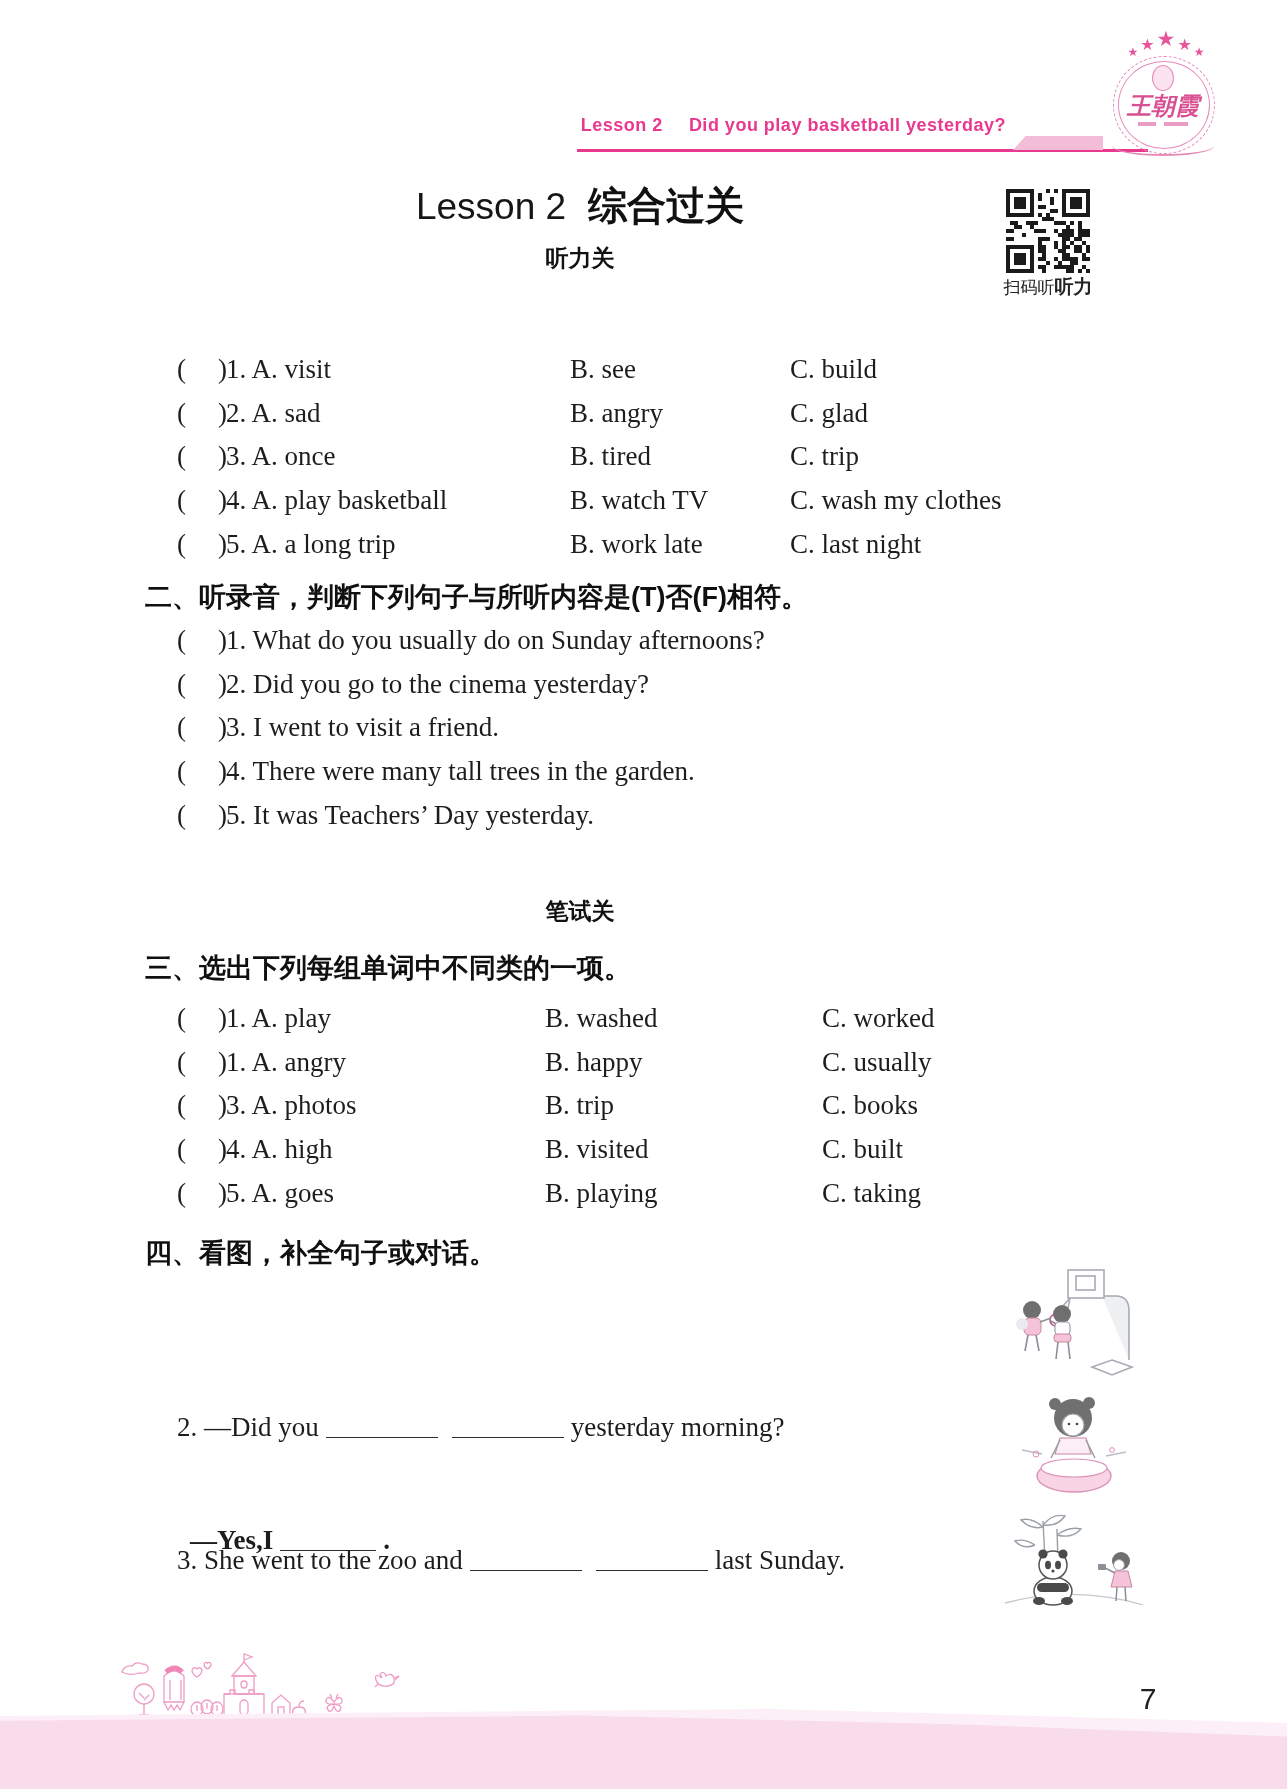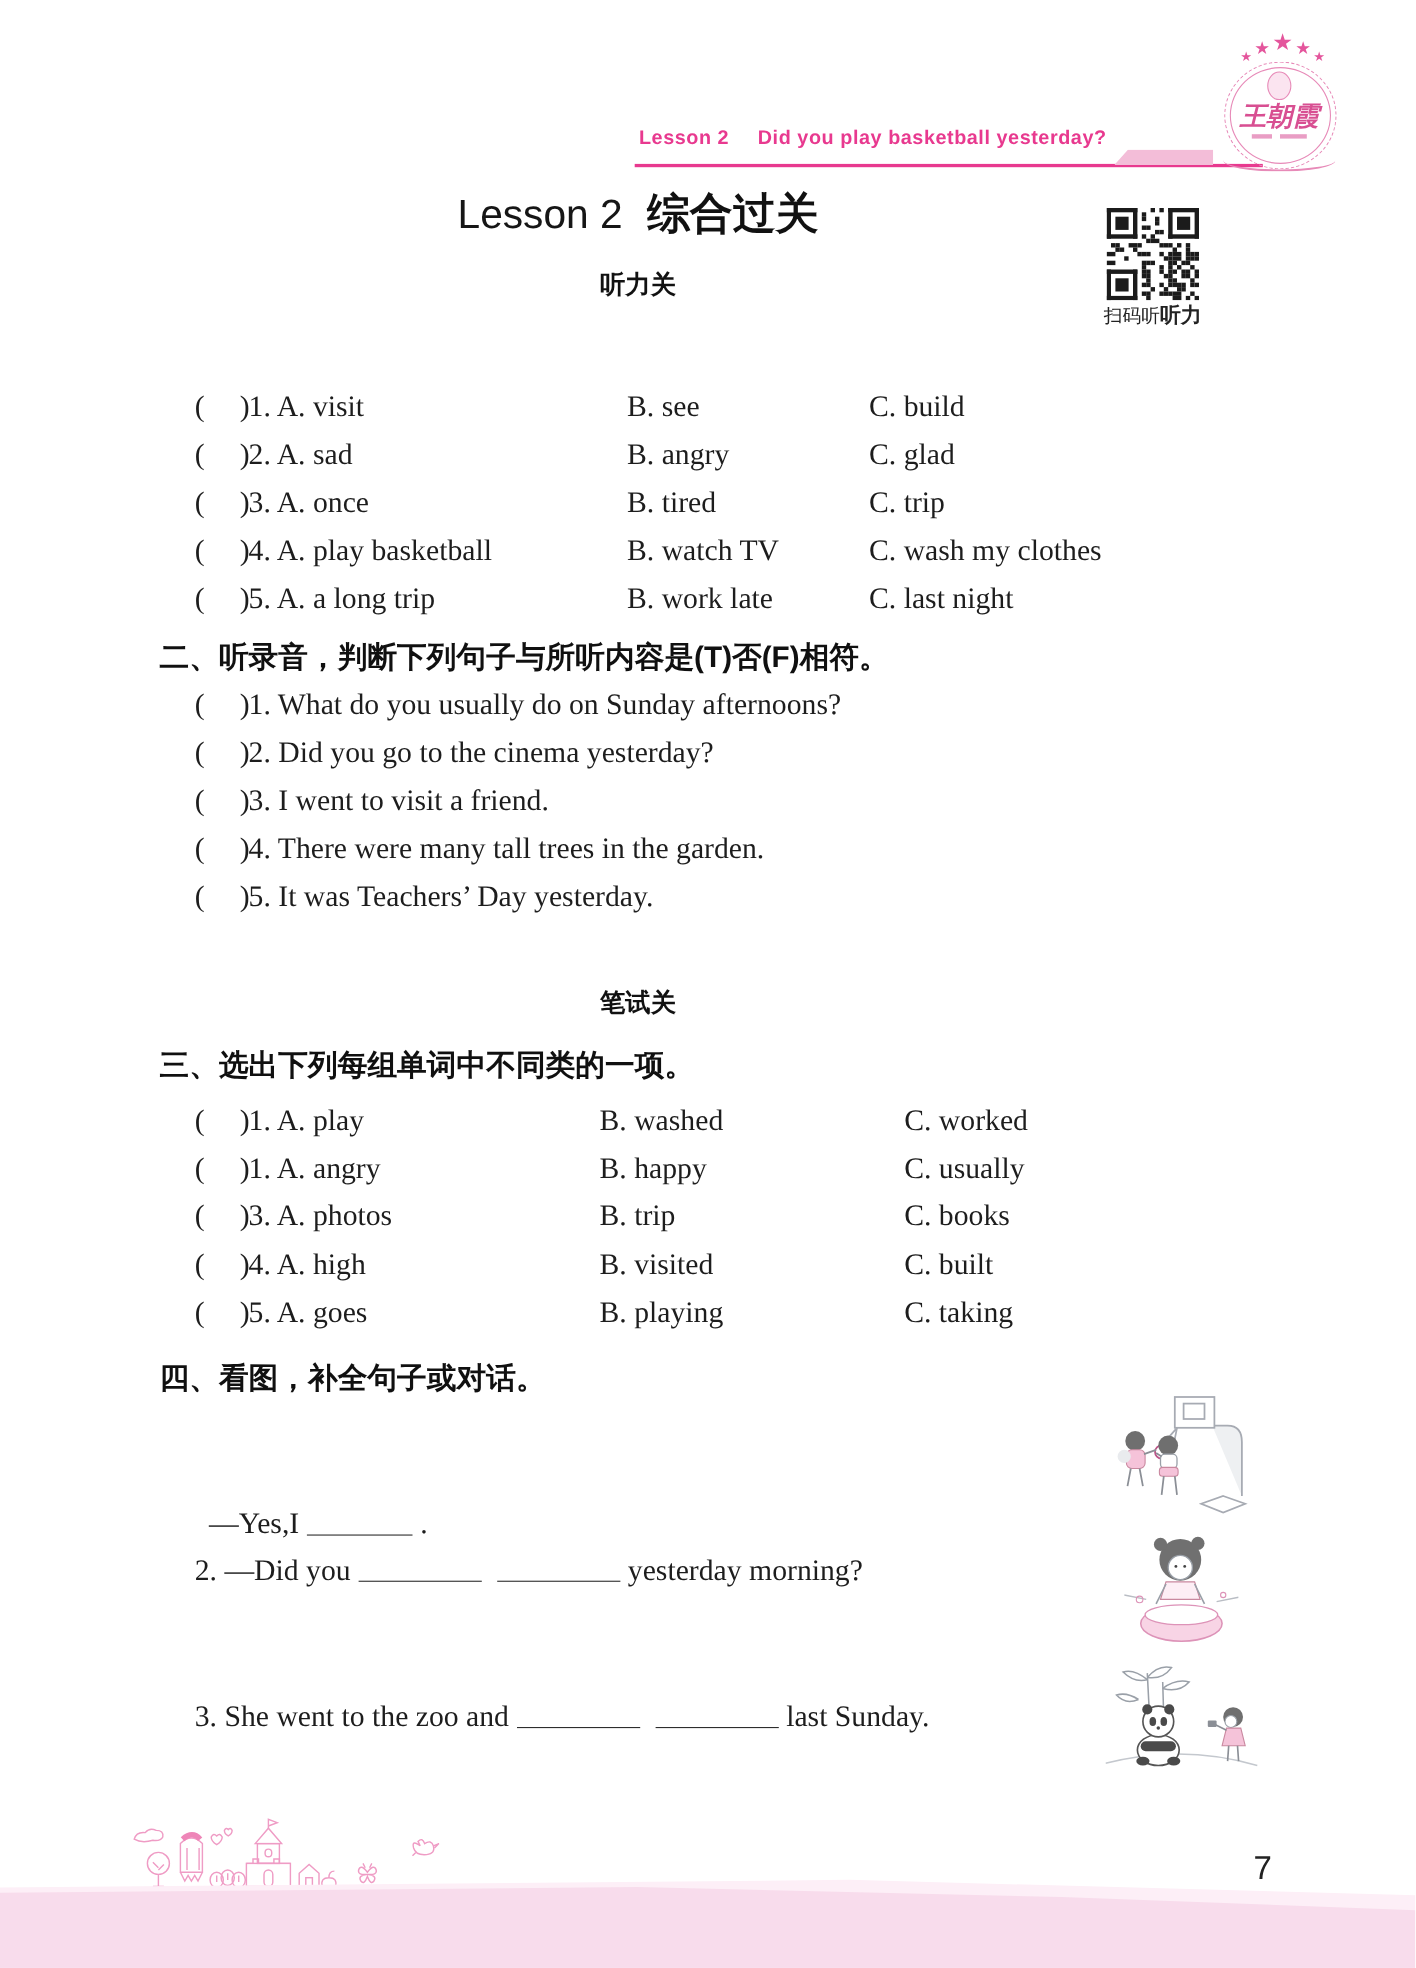--- a/index.html
+++ b/index.html
@@ -25,21 +25,21 @@
   .stamp .oval{position:absolute;left:70px;top:33px;width:20px;height:24px;
     border:1.2px solid #e78ab8;border-radius:50%;background:#fbe4f0;}
   .stamp .name{position:absolute;left:36px;top:58px;width:90px;text-align:center;
     font-size:24px;font-weight:700;font-style:italic;color:#d84f92;font-family:Liberation Serif, serif;}
   .stamp .sub{position:absolute;left:56px;top:90px;width:50px;height:4px;
     background:linear-gradient(90deg,#e99dc4 0 18px,transparent 18px 26px,#e99dc4 26px 100%);}
   .stamp .banner{position:absolute;left:30px;top:104px;width:102px;height:18px;
     border-bottom:2px solid #e78ab8;border-radius:0 0 55% 55%;}
 
   
-  .main-title{position:absolute;left:0;top:167px;width:1160px;text-align:center;white-space:nowrap;}
+  .main-title{position:absolute;left:0;top:179px;width:1160px;text-align:center;white-space:nowrap;}
   .main-title .lesson{font-size:37px;font-weight:400;color:#161616;}
   .main-title .gate-name{font-size:39px;font-weight:700;color:#111;margin-left:22px;}
   .gate{position:absolute;left:0;width:1160px;text-align:center;font-size:23px;font-weight:700;color:#111;}
 
   
   .qr-wrap{position:absolute;left:1006px;top:189px;width:84px;height:84px;background:#fff;}
   .qr-caption{position:absolute;left:980px;top:274px;width:136px;text-align:center;white-space:nowrap;color:#222;}
   .qr-caption .pre{font-size:17px;}
   .qr-caption .bold{font-size:19px;font-weight:700;}
 
@@ -368,21 +368,21 @@
     <span class="colB">B. playing</span>
     <span class="colC">C. taking</span>
   </div>
 
   <div class="sec-head" style="top:1235px;">四、看图，补全句子或对话。</div>
 
 
   <div class="fill-line" style="top:1412px;">
     <span>2. —Did you</span><span class="blank"></span><span class="blank"></span><span>yesterday morning?</span>
   </div>
-  <div class="fill-line" style="top:1370px;left:190px;">
+  <div class="fill-line" style="top:1525px;left:190px;font-weight:bold;">
     <span>—Yes,I</span><span class="blank short"></span><span>.</span>
   </div>
 
   <div class="fill-line" style="top:1545px;">
     <span>3. She went to the zoo and</span><span class="blank"></span><span class="blank"></span><span>last Sunday.</span>
   </div>
 
   <svg class="illu" style="left:1014px;top:1262px;" width="124" height="124" viewBox="0 0 124 124" xmlns="http://www.w3.org/2000/svg">
     <g fill="none" stroke="#a7abb3" stroke-width="1.6">
       <path d="M88,34 h14 q13,0 13,15 v49" fill="#eef0f2"></path>

